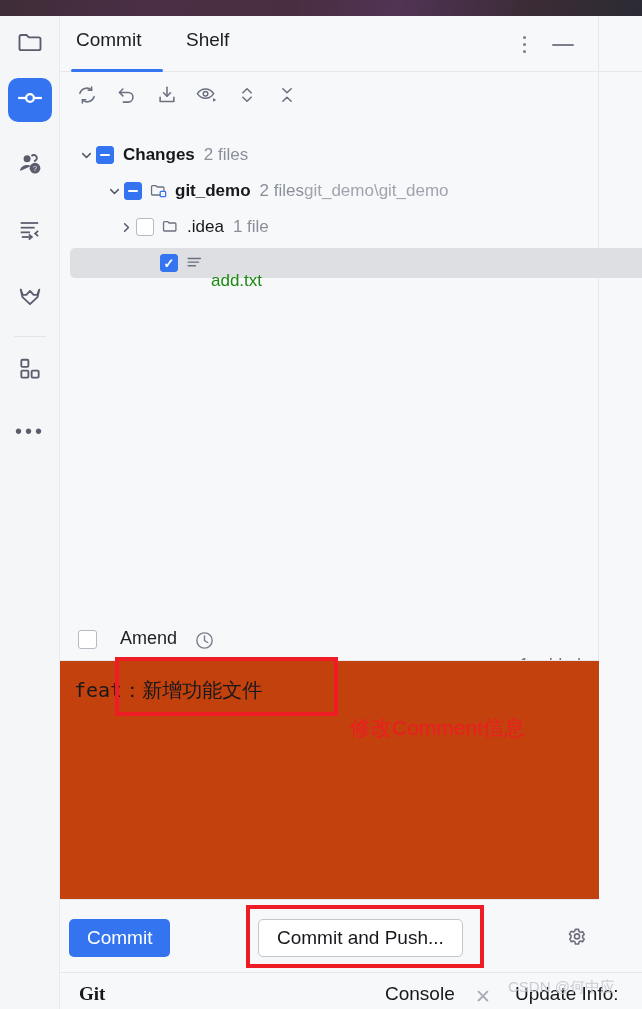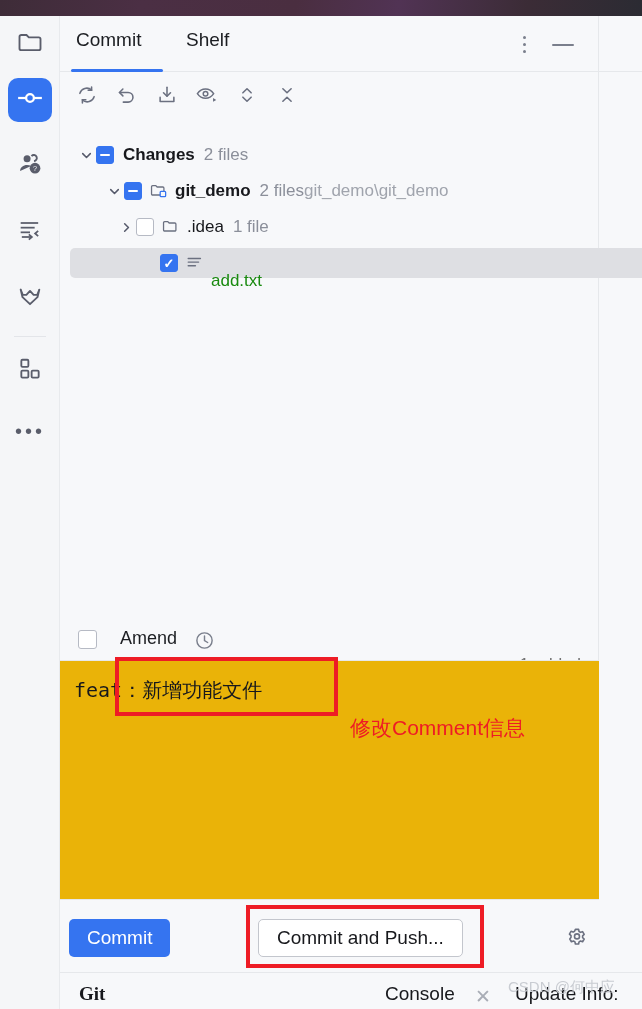--- a/index.html
+++ b/index.html
@@ -191,21 +191,21 @@
   .added-text {
     position: absolute; right: 18px; top: 9px;
     font-size: 17px; color: #737373; margin-top: 26px;
   }
 
   
   .msgbox {
     position: absolute;
     left: 0; top: 644px;
     width: 539px; height: 240px;
-    background: #eab308;
+    background: #c2410c;
     border-top: 1px solid #e6e8eb;
     border-bottom: 1px solid #e6e8eb;
     box-sizing: border-box;
   }
   .msgtext {
     position: absolute;
     left: 14px; top: 16px;
     font-family: "DejaVu Sans Mono", "Liberation Mono", monospace;
     font-size: 20px;
     color: #17181c;

